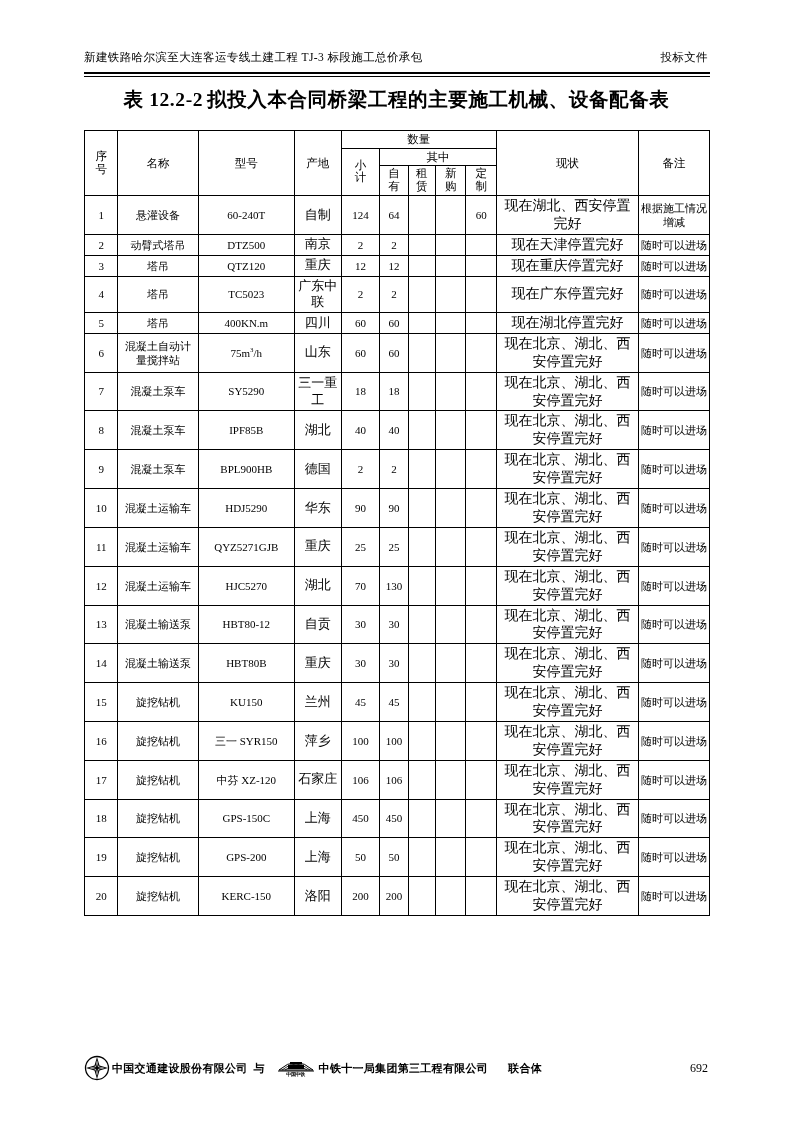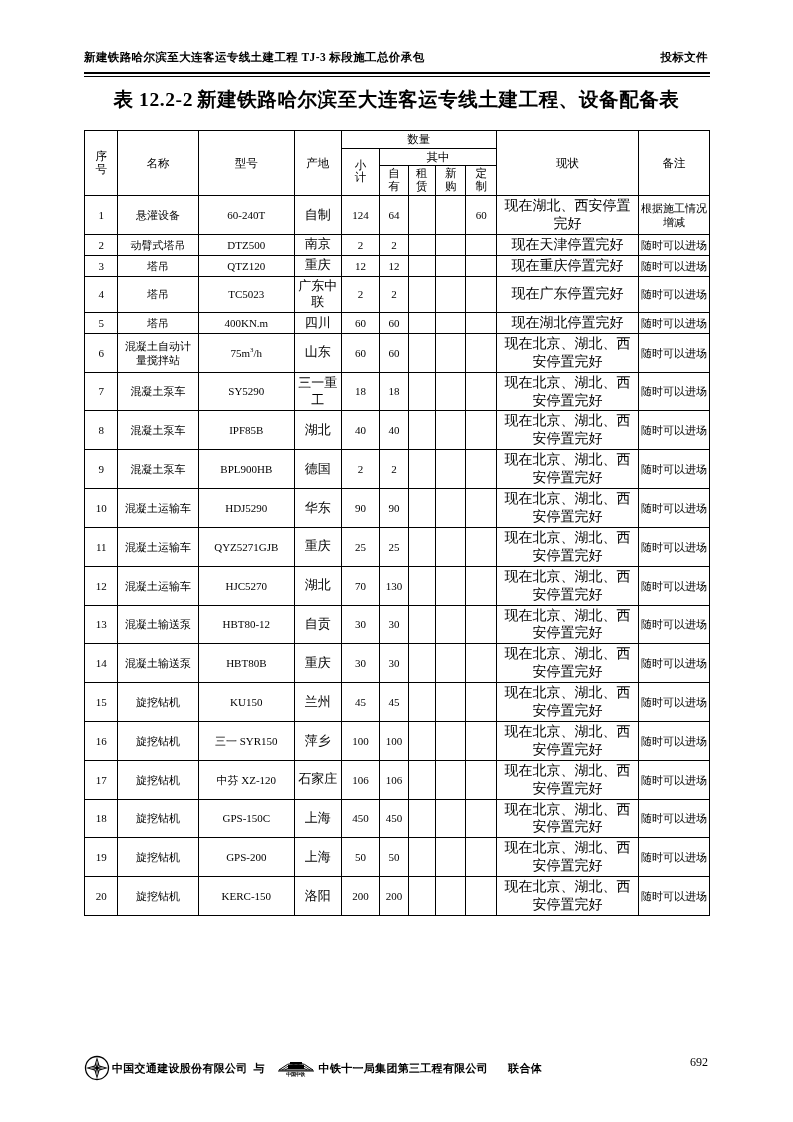--- a/index.html
+++ b/index.html
@@ -24,21 +24,21 @@
 
   
   .doc-header {
     position: absolute;
     left: 84px;
     top: 50px;
     width: 626px;
     display: flex;
     align-items: flex-end;
     justify-content: space-between;
-    font-weight: bold;
+    font-weight: normal;
     font-size: 11.5px;
     letter-spacing: 0.4px;
   }
   .doc-header .hdr-left {
     white-space: nowrap;
   }
   .doc-header .hdr-right {
     white-space: nowrap;
     padding-right: 2px;
   }
@@ -125,21 +125,21 @@
 
   sup { font-size: 0.62em; vertical-align: super; line-height: 0; }
 
   
   .doc-footer {
     position: absolute;
     left: 84px;
     top: 1055px;
     width: 626px;
     display: flex;
-    align-items: flex-start;
+    align-items: center;
     font-size: 11px;
     font-weight: bold;
   }
   .footer-main {
     display: flex;
     align-items: center;
     flex: 1 1 auto;
     white-space: nowrap;
   }
   .footer-page {
@@ -178,21 +178,21 @@
 
 <div class="page">
 
   <div class="doc-header">
     <span class="hdr-left">新建铁路哈尔滨至大连客运专线土建工程 TJ-3 标段施工总价承包</span>
     <span class="hdr-right">投标文件</span>
   </div>
   <div class="hdr-rule"></div>
 
   <div class="table-title">
-    <span class="tt-num">表 12.2-2</span><span>新建铁路哈尔滨至大连客运专线土建工程、设备配备表</span>
+    <span class="tt-num">表 12.2-2</span><span>拟投入本合同桥梁工程的主要施工机械、设备配备表</span>
   </div>
 
   <div class="tbl-wrap">
     <table class="main">
       <colgroup>
         <col class="c-seq">
           <col class="c-name">
           <col class="c-model">
           <col class="c-origin">
         <col class="c-sub">

